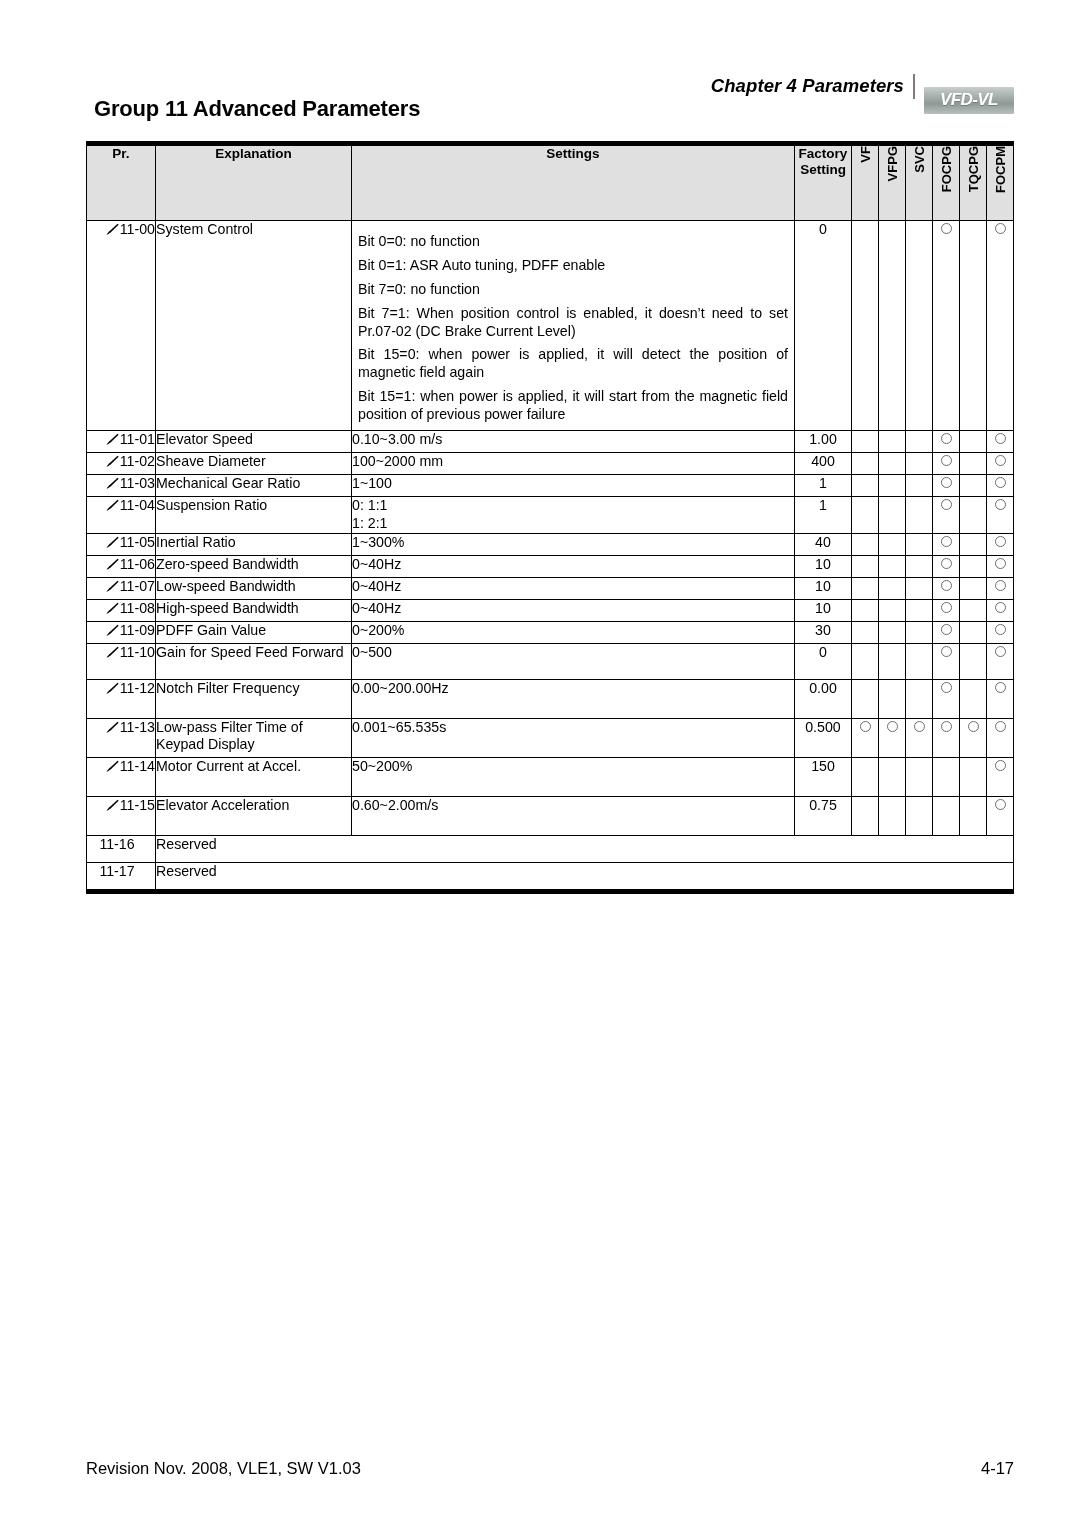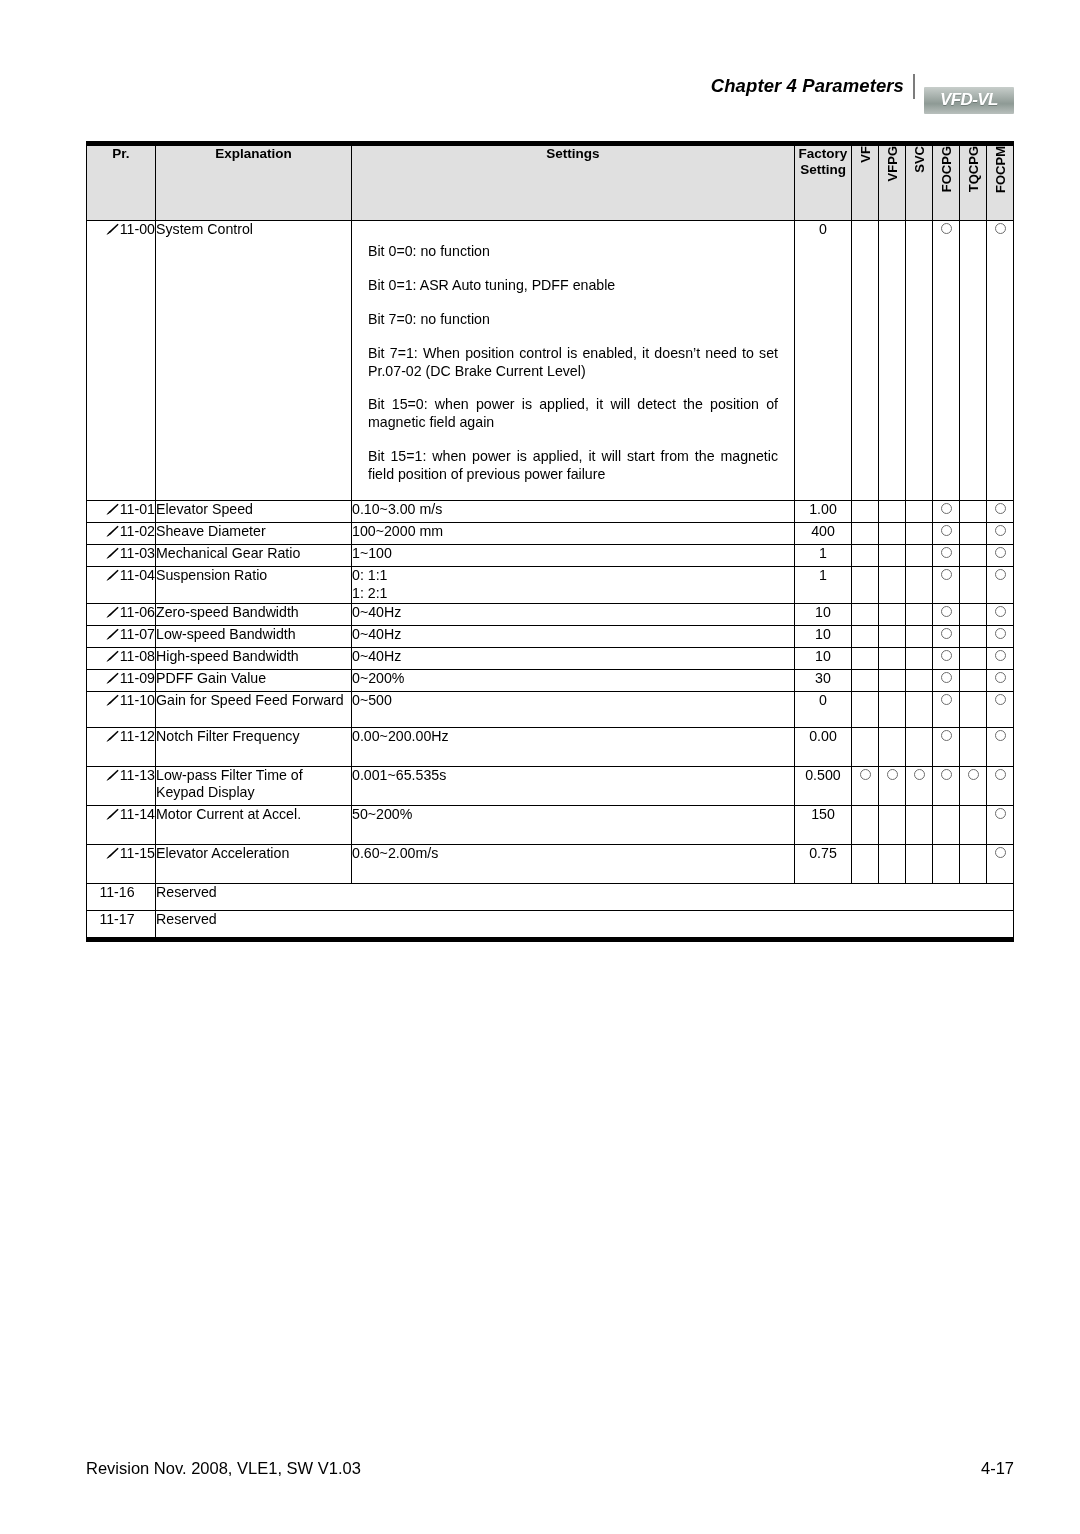--- a/index.html
+++ b/index.html
@@ -138,21 +138,21 @@
     padding: 4px 4px 4px 5px;
     line-height: 1.22;
     vertical-align: middle;
   }
   td.set {
     padding: 4px 6px 4px 5px;
     line-height: 1.26;
     vertical-align: middle;
   }
   td.set.just { text-align: justify; vertical-align: top; padding-top: 6px; }
-  td.set.just p { margin: 16px; }
+  td.set.just p { margin: 6px; }
   td.set.just p.j { text-align: justify; text-align-last: left; }
   td.fac {
     text-align: center;
     vertical-align: middle;
     font-size: 14.2px;
     padding: 3px 2px;
   }
   td.mode {
     text-align: center;
     vertical-align: middle;
@@ -195,20 +195,21 @@
 <div class="page">
 
   <div class="doc-header">
     <span class="chapter-label">Chapter 4 Parameters</span>
     <span class="header-bar"></span>
     <span class="logo">
       <span class="logo-text">VFD-VL</span>
     </span>
   </div>
 
+  <div class="page-title">Group 11 Advanced Parameters</div>
 
   <div class="table-wrap">
     <div class="rule-top"></div>
     <table class="params">
       <colgroup>
         <col class="c-pr">
           <col class="c-exp">
           <col class="c-set">
           <col class="c-fac">
         <col class="c-mode">
@@ -330,20 +331,38 @@
             <td class="mode"></td>
             <td class="mode"><span class="circle"></span></td>
             <td class="mode"></td>
             <td class="mode"><span class="circle"></span></td>
           </tr>
           <tr style="height: 22px;">
             <td class="pr"><span class="pencil"><svg viewBox="0 0 13 12" width="13" height="12">
                   <path d="M11.6 0.8 L12.6 1.8 L4.6 9.4 L2.9 9.9 L3.4 8.2 Z" fill="#000"></path>
                   <path d="M3.3 8.3 L1.2 11.4 L4.4 9.5 Z" fill="#000"></path>
                   <path d="M0.4 11.9 L2.3 9.2 L3.3 10.2 Z" fill="#000"></path>
+                </svg></span><span>11-05</span></td>
+            <td class="exp">Inertial Ratio</td>
+            <td class="set">
+              <div>1~300%</div>
+            </td>
+            <td class="fac">40</td>
+            <td class="mode"></td>
+            <td class="mode"></td>
+            <td class="mode"></td>
+            <td class="mode"><span class="circle"></span></td>
+            <td class="mode"></td>
+            <td class="mode"><span class="circle"></span></td>
+          </tr>
+          <tr style="height: 22px;">
+            <td class="pr"><span class="pencil"><svg viewBox="0 0 13 12" width="13" height="12">
+                  <path d="M11.6 0.8 L12.6 1.8 L4.6 9.4 L2.9 9.9 L3.4 8.2 Z" fill="#000"></path>
+                  <path d="M3.3 8.3 L1.2 11.4 L4.4 9.5 Z" fill="#000"></path>
+                  <path d="M0.4 11.9 L2.3 9.2 L3.3 10.2 Z" fill="#000"></path>
                 </svg></span><span>11-06</span></td>
             <td class="exp">Zero-speed Bandwidth</td>
             <td class="set">
               <div>0~40Hz</div>
             </td>
             <td class="fac">10</td>
             <td class="mode"></td>
             <td class="mode"></td>
             <td class="mode"></td>
             <td class="mode"><span class="circle"></span></td>

